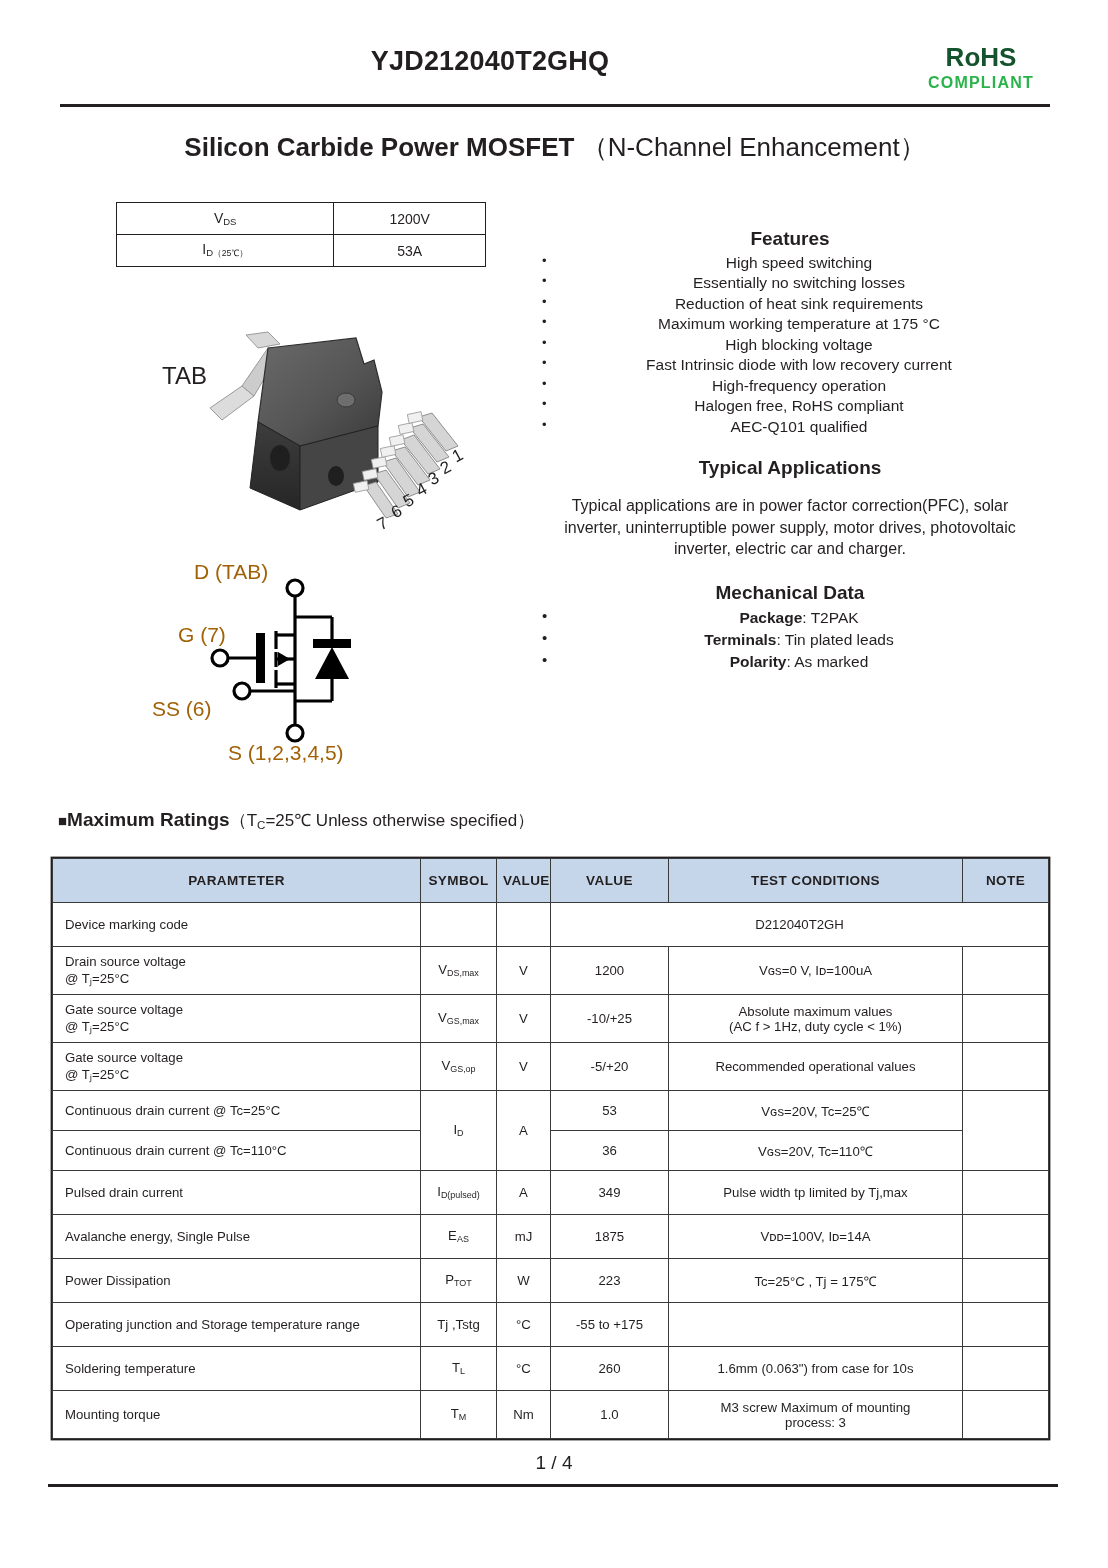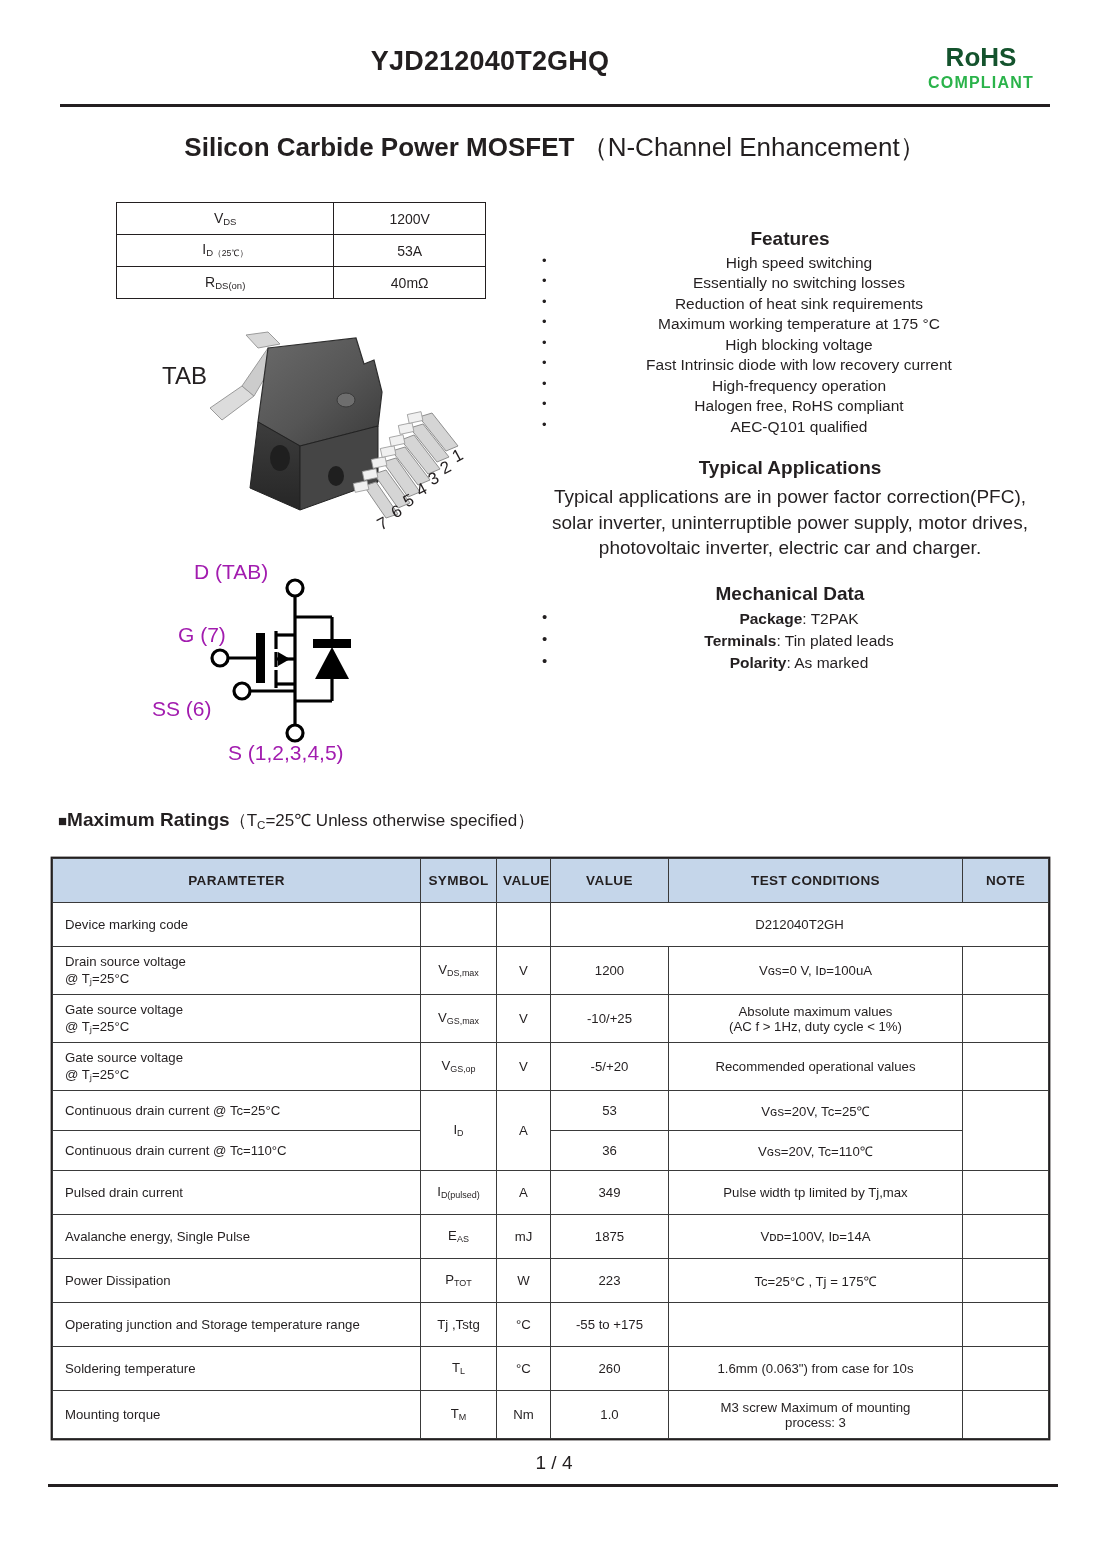--- a/index.html
+++ b/index.html
@@ -48,33 +48,33 @@
   sub { font-size:.68em; vertical-align:-.25em; }
   .tiny { font-size:.62em; vertical-align:-.2em; }
 
   
   .pkg { position:absolute; left:150px; top:330px; width:350px; height:225px; }
   .tablbl { position:absolute; left:12px; top:32px; font-size:24px; color:#231f20; }
   .pinlbl { position:absolute; font-size:17px; color:#231f20; }
 
   
   .schem { position:absolute; left:150px; top:555px; width:350px; height:215px; }
-  .sl { position:absolute; font-size:21px; color:#a21caf; white-space:nowrap; }
+  .sl { position:absolute; font-size:21px; color:#a16207; white-space:nowrap; }
 
   
   .rcol { position:absolute; left:540px; top:228px; width:500px;text-align:center; }
   .h2 { font-size:19px; font-weight:bold; margin:0 0 3px 0; }
   .blist { list-style:none; margin:0; padding:0; }
   .blist li {
     font-size:15.5px; line-height:1.32; padding-left:18px; position:relative;
   }
   .blist li::before {
     content:"\2022"; position:absolute; left:2px; top:-1px; font-size:13px;
   }
-  .para { font-size:19px; line-height:1.35; margin:5px; }
+  .para { font-size:16px; line-height:1.35; margin:16px; }
   .sec-app { margin-top:20px; }
   .sec-mech { margin-top:22px; }
   .blist.mech li::before { font-size:15px; top:-2px; }
   .blist.mech li { line-height:1.42; }
   .blist.mech b { font-weight:bold; }
 
   
   .mr-head {
     position:absolute; left:58px; top:808px; font-size:19px; white-space:nowrap;
   }
@@ -127,24 +127,20 @@
 
   <table class="sumtab">
     <tbody>
       <tr>
         <td class="k">V<sub>DS</sub></td>
         <td class="v">1200V</td>
       </tr>
       <tr>
         <td class="k">I<sub>D</sub><span class="tiny">（25℃）</span></td>
         <td class="v">53A</td>
-      </tr>
-      <tr>
-        <td class="k">R<sub>DS(on)</sub></td>
-        <td class="v">40mΩ</td>
       </tr>
     </tbody>
   </table>
 
   <div class="pkg">
     <svg width="350" height="225" viewBox="0 0 350 225">
       <defs>
         <linearGradient id="bodyg" x1="0" y1="0" x2="1" y2="1">
           <stop offset="0%" stop-color="#6a6a6a"></stop>
           <stop offset="55%" stop-color="#555555"></stop>

